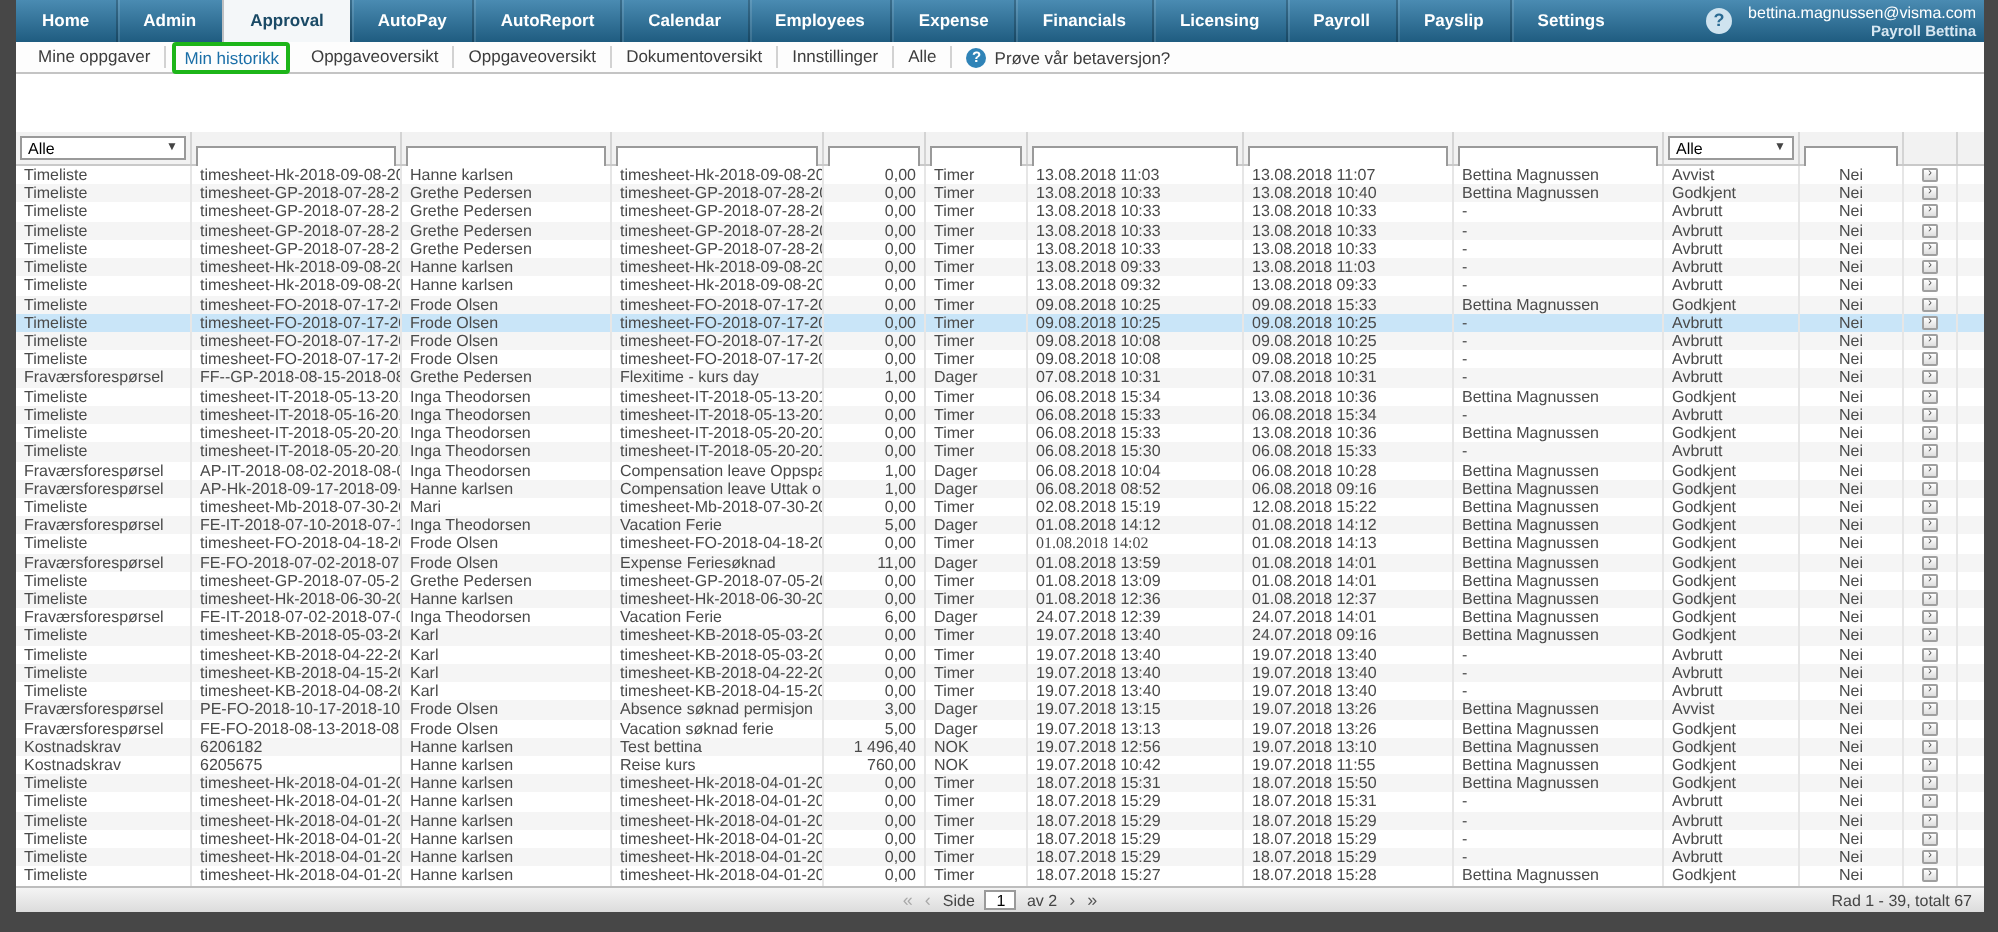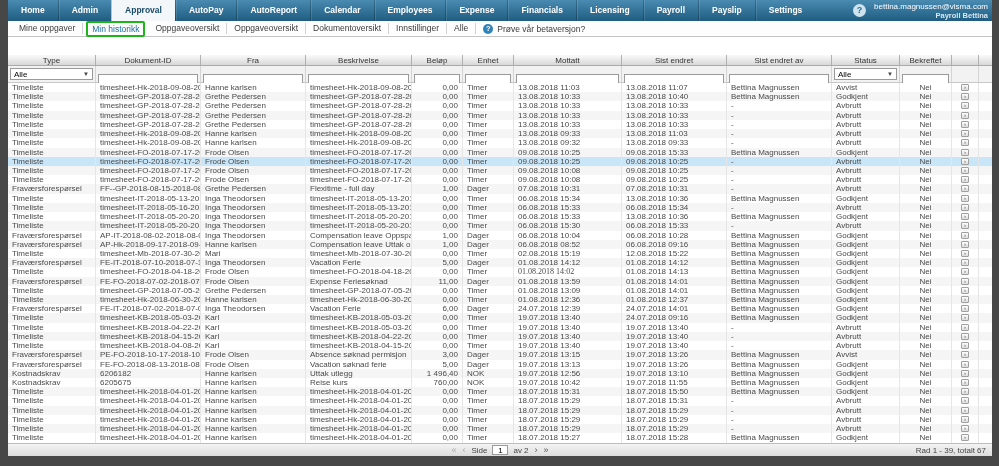--- a/index.html
+++ b/index.html
@@ -120,34 +120,20 @@
       <div class="subitem">Dokumentoversikt</div>
       <div class="subitem">Innstillinger</div>
       <div class="subitem">Alle</div>
       <div class="promo">
         <span class="qicon">?</span>
         <span>Prøve vår betaversjon?</span>
       </div>
     </div>
 
 
-  <div class="thead">
-      <div class="th" style="width: 88px;">Type</div>
-      <div class="th" style="width: 105px;">Dokument-ID</div>
-      <div class="th" style="width: 105px;">Fra</div>
-      <div class="th" style="width: 106px;">Beskrivelse</div>
-      <div class="th" style="width: 51px;">Beløp</div>
-      <div class="th" style="width: 51px;">Enhet</div>
-      <div class="th" style="width: 108px;">Mottatt</div>
-      <div class="th" style="width: 105px;">Sist endret</div>
-      <div class="th" style="width: 105px;">Sist endret av</div>
-      <div class="th" style="width: 68px;">Status</div>
-      <div class="th" style="width: 52px;">Bekreftet</div>
-      <div class="th" style="width: 27px;"></div>
-    </div>
   <div class="tfilter">
       <div class="fc" style="width: 88px;">
         <div class="fselect">
           <span>Alle</span>
           <span class="arr">▼</span>
         </div>
       </div>
       <div class="fc" style="width: 105px;"><input value="" style=""></div>
       <div class="fc" style="width: 105px;"><input value="" style=""></div>
       <div class="fc" style="width: 106px;"><input value="" style=""></div>
@@ -339,21 +325,21 @@
         <div class="td" style="width: 68px;">Avbrutt</div>
         <div class="td c" style="width: 52px;">Nei</div>
         <div class="td c" style="width: 27px;">
           <span class="arrow-btn">›</span>
         </div>
       </div>
       <div class="trow alt">
         <div class="td" style="width: 88px;">Fraværsforespørsel</div>
         <div class="td" style="width: 105px;">FF--GP-2018-08-15-2018-08-15</div>
         <div class="td" style="width: 105px;">Grethe Pedersen</div>
-        <div class="td" style="width: 106px;">Flexitime - full day</div>
+        <div class="td" style="width: 106px;">Flexitime - kurs day</div>
         <div class="td r" style="width: 51px;">1,00</div>
         <div class="td" style="width: 51px;">Dager</div>
         <div class="td" style="width: 108px;">07.08.2018 10:31</div>
         <div class="td" style="width: 105px;">07.08.2018 10:31</div>
         <div class="td" style="width: 105px;">-</div>
         <div class="td" style="width: 68px;">Avbrutt</div>
         <div class="td c" style="width: 52px;">Nei</div>
         <div class="td c" style="width: 27px;">
           <span class="arrow-btn">›</span>
         </div>
@@ -659,21 +645,21 @@
         <div class="td" style="width: 68px;">Godkjent</div>
         <div class="td c" style="width: 52px;">Nei</div>
         <div class="td c" style="width: 27px;">
           <span class="arrow-btn">›</span>
         </div>
       </div>
       <div class="trow alt">
         <div class="td" style="width: 88px;">Kostnadskrav</div>
         <div class="td" style="width: 105px;">6206182</div>
         <div class="td" style="width: 105px;">Hanne karlsen</div>
-        <div class="td" style="width: 106px;">Uttak utlegg</div>
+        <div class="td" style="width: 106px;">Test bettina</div>
         <div class="td r" style="width: 51px;">1 496,40</div>
         <div class="td" style="width: 51px;">NOK</div>
         <div class="td" style="width: 108px;">19.07.2018 12:56</div>
         <div class="td" style="width: 105px;">19.07.2018 13:10</div>
         <div class="td" style="width: 105px;">Bettina Magnussen</div>
         <div class="td" style="width: 68px;">Godkjent</div>
         <div class="td c" style="width: 52px;">Nei</div>
         <div class="td c" style="width: 27px;">
           <span class="arrow-btn">›</span>
         </div>

